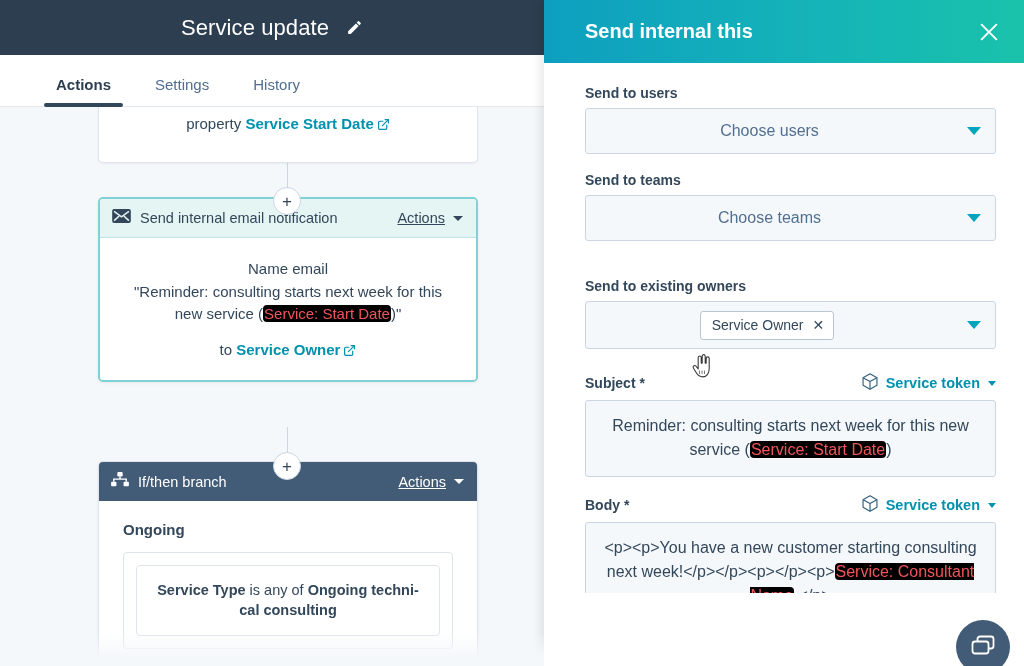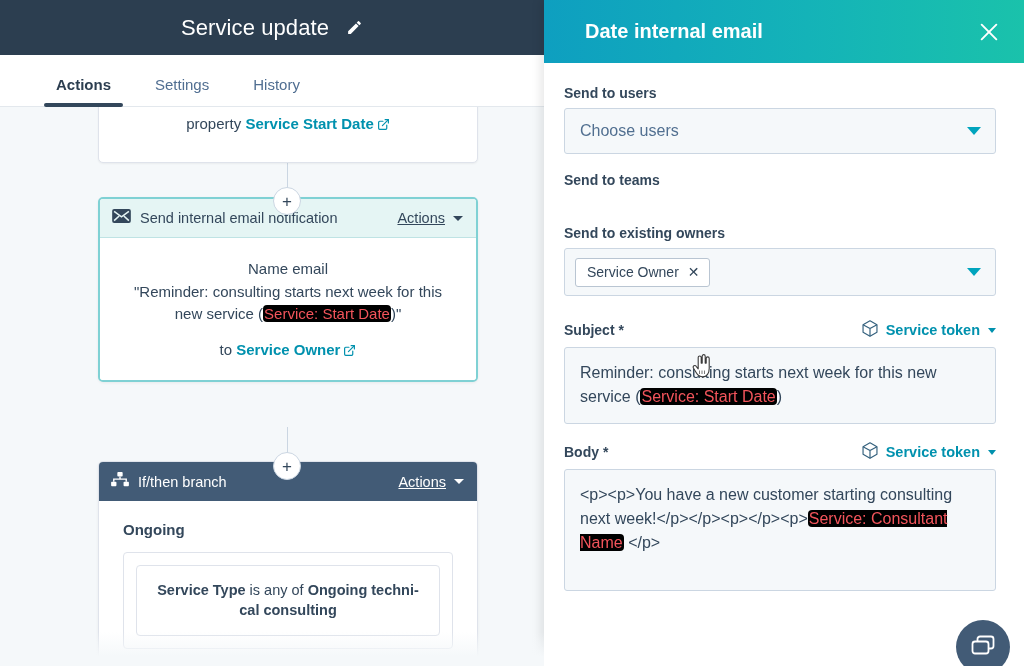--- a/index.html
+++ b/index.html
@@ -226,23 +226,24 @@
     color: #ffffff;
     font-size: 20px;
     font-weight: 700;
   }
   #panel-close {
     width: 26px; height: 26px;
     display: flex; align-items: center; justify-content: center;
     cursor: pointer;
   }
   #panel-body {
-    padding: 22px 28px 0 20px;
+    padding: 22px 28px 0 41px;
     height: 530px;
     overflow: hidden;
+    text-align: center;
   }
   .field { margin-bottom: 18px; }
   .field-label-row {
     display: flex; align-items: center; justify-content: space-between;
     margin-bottom: 7px;
   }
   .field-label {
     font-size: 14px;
     color: #33475b;
     font-weight: 600;
@@ -421,21 +422,21 @@
         </div>
       </div>
 
       <div id="canvas-fade"></div>
     </div>
   </div>
 
   <div id="right-pane">
 
     <div id="panel-header">
-      <span id="panel-title">Date internal email</span>
+      <span id="panel-title">Send internal this</span>
       <span id="panel-close">
         <svg width="22" height="22" viewBox="0 0 24 24" fill="none" stroke="#ffffff" stroke-width="2.1" stroke-linecap="round">
           <line x1="4" y1="4" x2="20" y2="20"></line>
             <line x1="20" y1="4" x2="4" y2="20"></line>
         </svg>
       </span>
     </div>
 
     <div id="panel-body">
 
@@ -445,20 +446,24 @@
         </div>
         <div class="select-box">
           <span class="select-placeholder">Choose users</span>
           <span class="sel-caret"></span>
         </div>
       </div>
 
       <div class="field">
         <div class="field-label-row">
           <span class="field-label">Send to teams</span>
+        </div>
+        <div class="select-box">
+          <span class="select-placeholder">Choose teams</span>
+          <span class="sel-caret"></span>
         </div>
       </div>
 
       <div class="field" style="margin-bottom:24px;margin-top:37px;">
         <div class="field-label-row">
           <span class="field-label">Send to existing owners</span>
         </div>
         <div class="select-box" style="height:48px;padding-left:10px;">
           <span style="flex:1;">
             <span class="chip">

